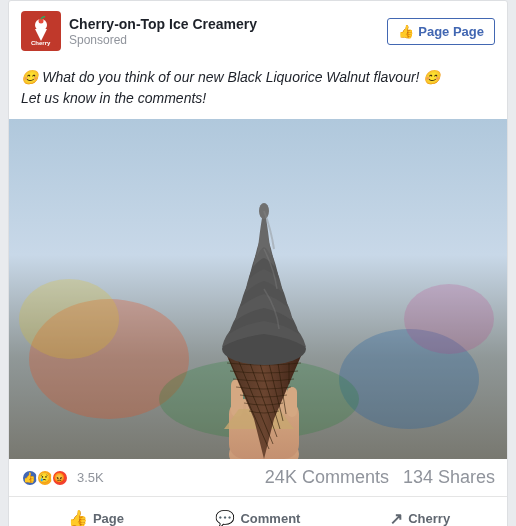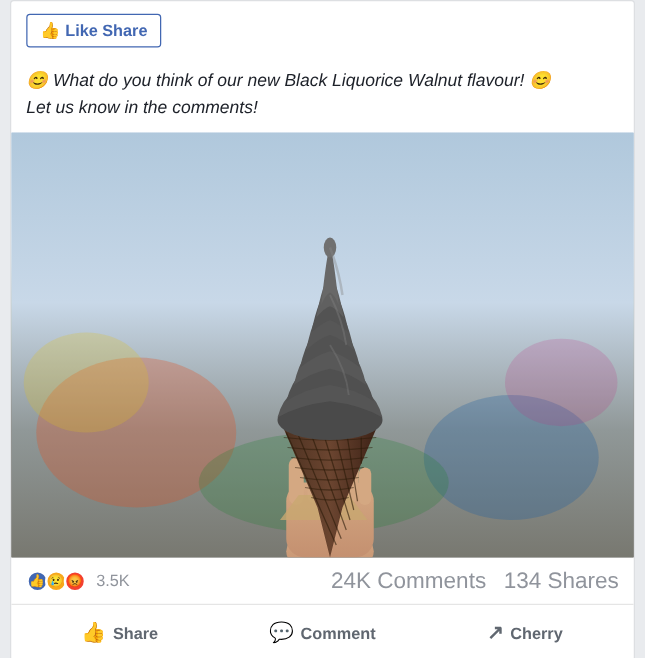--- a/index.html
+++ b/index.html
@@ -162,23 +162,41 @@
       inset: 0;
       background: linear-gradient(180deg, #b8cede 0%, #ccd9e4 25%, #a8b8b2 45%, #6a6a60 65%, #787870 100%);
     }
   </style>
 </head>
 <body>
 
 <div class="card">
 
   <div class="header">
+    <div class="header-left">
+      <div class="logo">
+        <svg viewBox="0 0 32 32" xmlns="http://www.w3.org/2000/svg">
+          <rect width="32" height="32" fill="#c0392b" rx="3"></rect>
+
+          <ellipse cx="16" cy="10" rx="6" ry="6" fill="white"></ellipse>
+          <polygon points="16,26 10,14 22,14" fill="white"></polygon>
+
+          <circle cx="16" cy="6" r="2.5" fill="#e74c3c"></circle>
+          <path d="M16 4 Q18 1 20 2" stroke="#27ae60" stroke-width="1.5" fill="none"></path>
+          <text x="6" y="30" font-size="6" fill="white" font-family="Arial" font-weight="bold">Cherry</text>
+        </svg>
+      </div>
+      <div class="page-info">
+        <span class="page-name">Cherry-on-Top Ice Creamery</span>
+        <span class="sponsored">Sponsored</span>
+      </div>
+    </div>
     <button class="like-page-btn">
       <span>👍</span>
-      <span>Like Share</span>
+      <span>Page Page</span>
     </button>
   </div>
 
   <div class="post-text">
     <span>😊</span><span> What do you think of our new Black Liquorice Walnut flavour! 😊<br>Let us know in the comments!</span>
   </div>
 
   <div class="post-image">
     <div class="img-bg"></div>
 
@@ -281,21 +299,21 @@
     </div>
     <div class="reactions-right">
       <span class="stat-text">24K Comments</span>
       <span class="stat-text">134 Shares</span>
     </div>
   </div>
 
   <div class="actions-bar">
     <button class="action-btn">
       <span class="action-icon">👍</span>
-      <span>Share</span>
+      <span>Page</span>
     </button>
     <button class="action-btn">
       <span class="action-icon">💬</span>
       <span>Comment</span>
     </button>
     <button class="action-btn">
       <span class="action-icon">↗</span>
       <span>Cherry</span>
     </button>
   </div>

